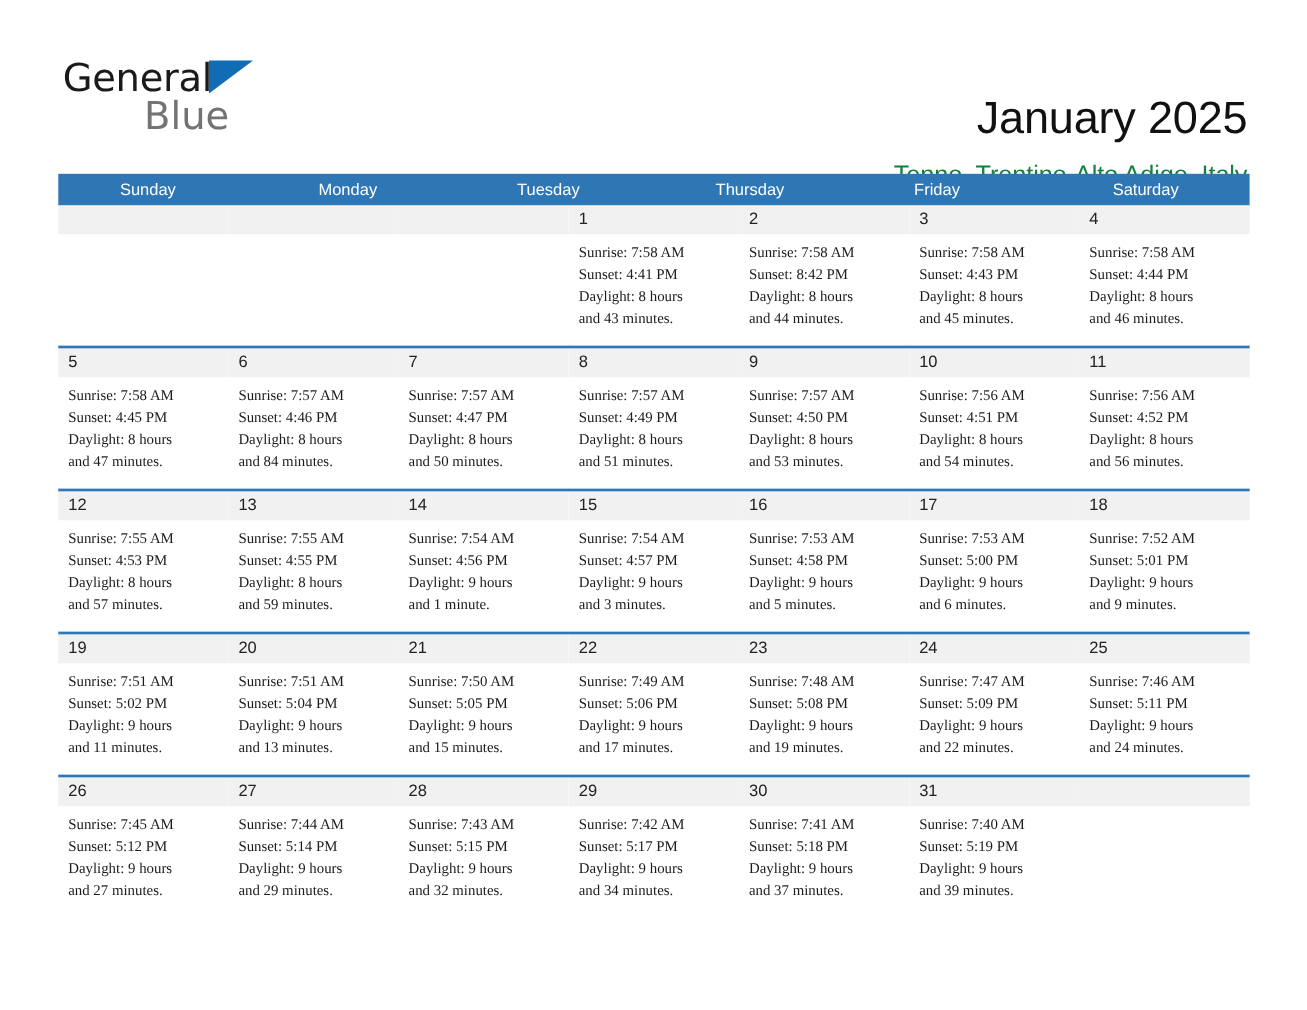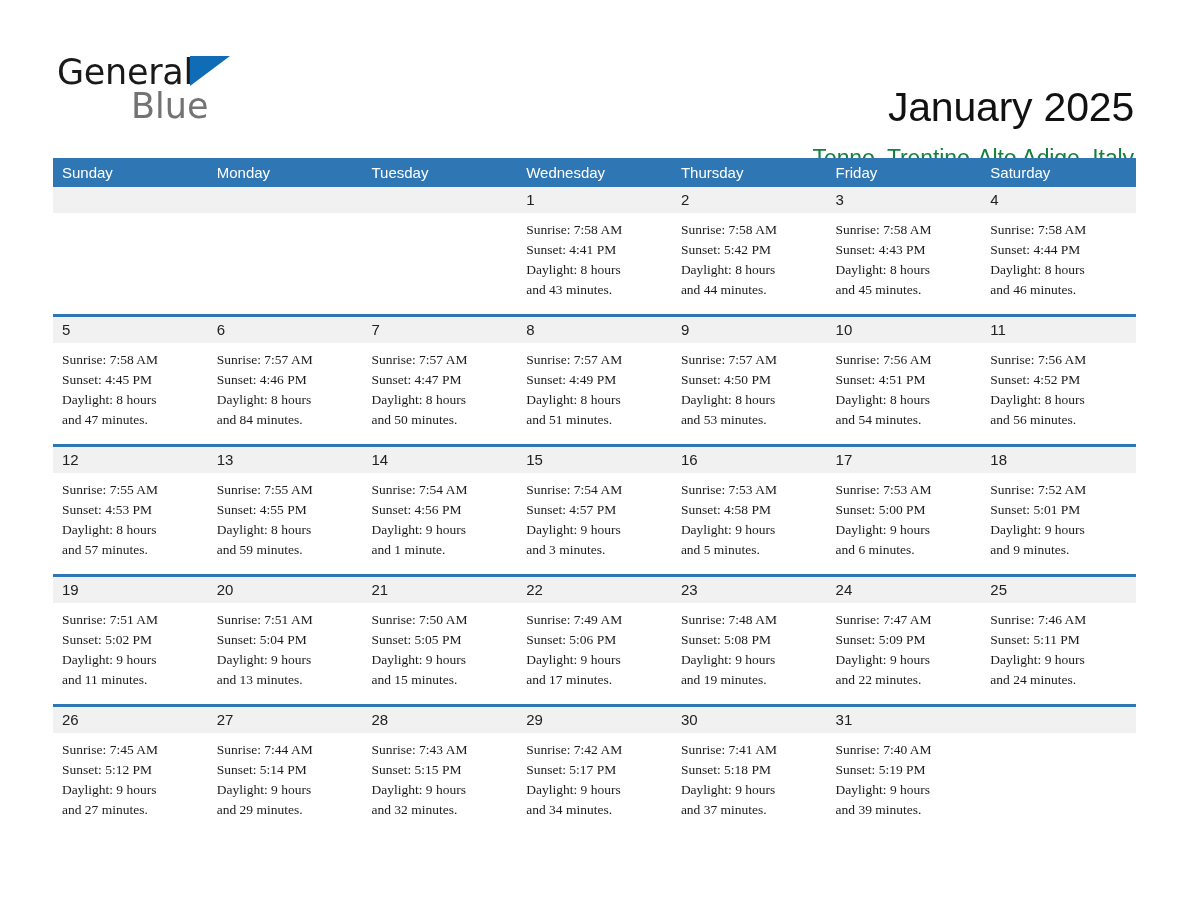--- a/index.html
+++ b/index.html
@@ -106,20 +106,21 @@
     height: 29px;
   }
   .dow-cell {
     flex: 1 1 0;
     color: #ffffff;
     font-size: 15px;
     line-height: 29px;
     padding-left: 9px;
     white-space: nowrap;
     overflow: hidden;
+    margin-left: 47px;
   }
 
   .week-row {
     display: flex;
     width: 100%;
     border-top: 3px solid #2f76b5;
     background: #ffffff;
   }
   .week-row.first { border-top: none; }
 
@@ -168,21 +169,20 @@
       <div class="cal-subtitle">Tenno, Trentino-Alto Adige, Italy</div>
     </div>
 
   </div>
 
   <div class="calendar">
     <div class="dow-row" id="dow-row">
         <div class="dow-cell">Sunday</div>
         <div class="dow-cell">Monday</div>
         <div class="dow-cell">Tuesday</div>
-        <div class="dow-cell">Wednesday</div>
         <div class="dow-cell">Thursday</div>
         <div class="dow-cell">Friday</div>
         <div class="dow-cell">Saturday</div>
       </div>
     <div id="weeks-container">
         <div class="week-row first">
           <div class="day-cell empty">
             <div class="day-num"></div>
             <div class="day-body">
               <div></div>
@@ -215,21 +215,21 @@
               <div>Sunrise: 7:58 AM</div>
               <div>Sunset: 4:41 PM</div>
               <div>Daylight: 8 hours</div>
               <div>and 43 minutes.</div>
             </div>
           </div>
           <div class="day-cell">
             <div class="day-num">2</div>
             <div class="day-body">
               <div>Sunrise: 7:58 AM</div>
-              <div>Sunset: 5:42 PM</div>
+              <div>Sunset: 8:42 PM</div>
               <div>Daylight: 8 hours</div>
               <div>and 44 minutes.</div>
             </div>
           </div>
           <div class="day-cell">
             <div class="day-num">3</div>
             <div class="day-body">
               <div>Sunrise: 7:58 AM</div>
               <div>Sunset: 4:43 PM</div>
               <div>Daylight: 8 hours</div>

